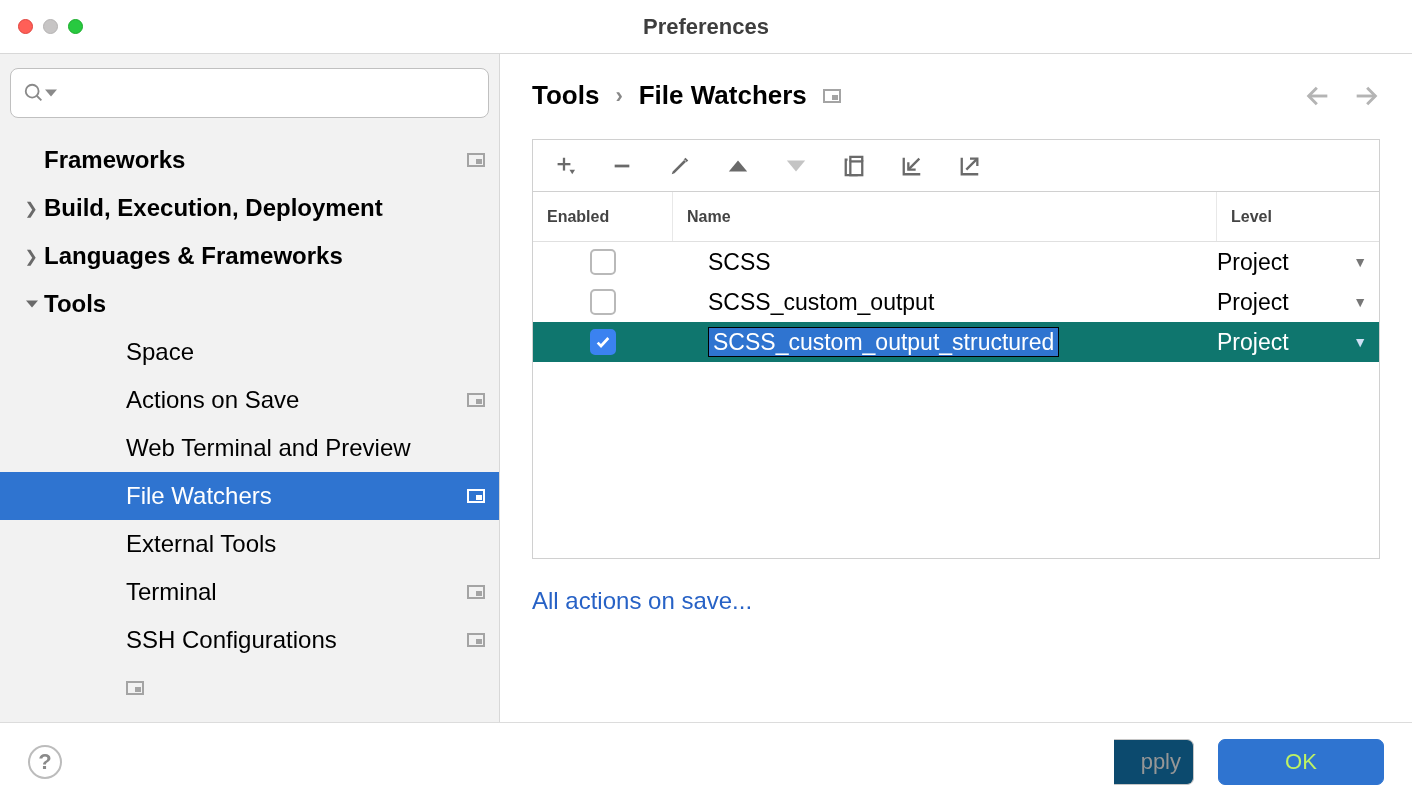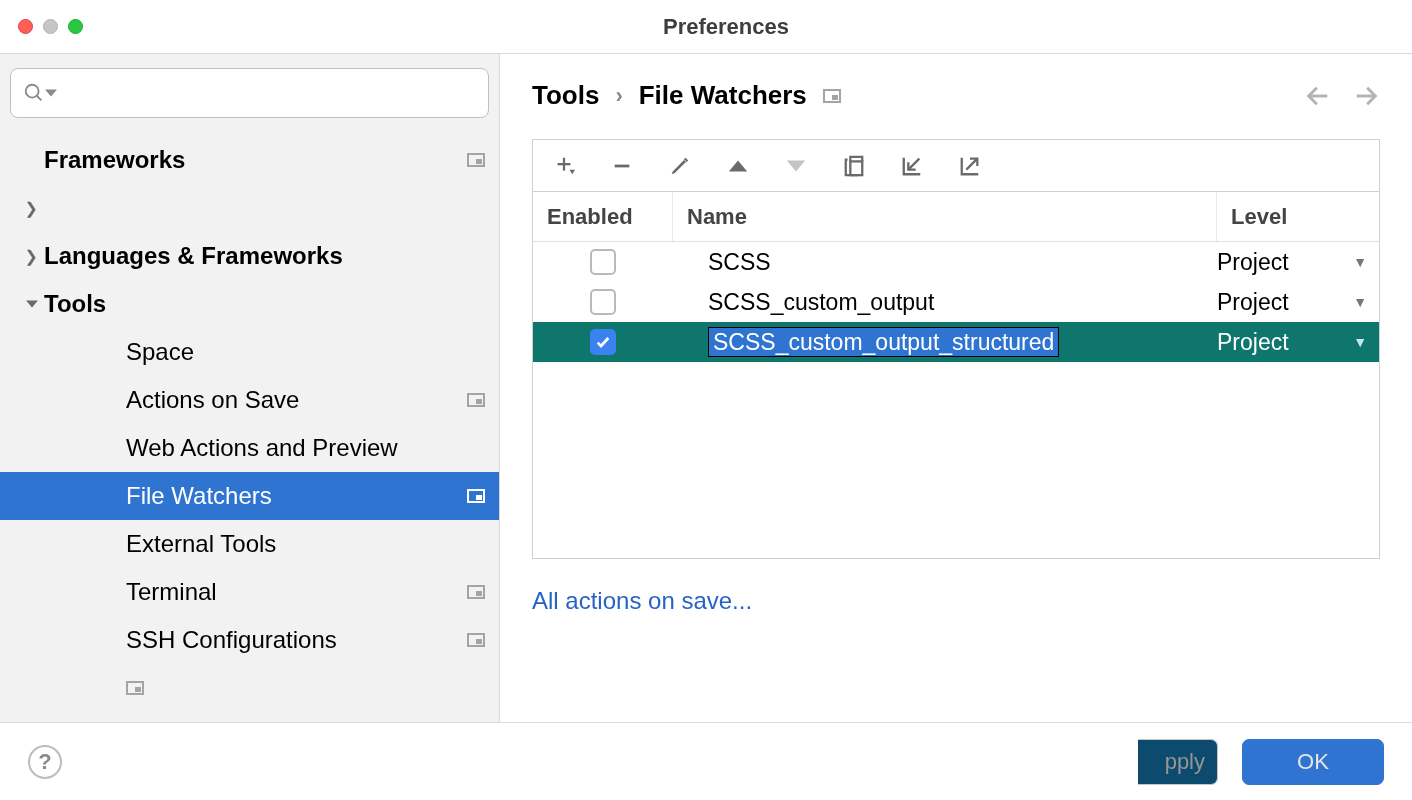--- a/index.html
+++ b/index.html
@@ -6,21 +6,21 @@
 html, body { height: 100%; width: 1412px; }
 body { display: flex; flex-direction: column; background: #fff; color: #000; }
 
 
 .titlebar { height: 54px; display: flex; align-items: center; position: relative; border-bottom: 1px solid #d8d8d8; }
 .traffic { display: flex; gap: 10px; margin-left: 18px; }
 .light { width: 15px; height: 15px; border-radius: 50%; }
 .red { background: #ff5f57; border: 1px solid #e0443e; }
 .yellow { background: #c7c5c5; border: 1px solid #b5b3b3; }
 .green { background: #28c940; border: 1px solid #1aad2b; }
-.title { position: absolute; left: 50%; transform: translateX(-50%); font-size: 22px; font-weight: 600; color: #3e3e3e; margin-left: 20px; }
+.title { position: absolute; left: 50%; transform: translateX(-50%); font-size: 22px; font-weight: 600; color: #3e3e3e; }
 
 
 .content { flex: 1; display: flex; overflow: hidden; }
 
 
 .sidebar { width: 500px; background: #f2f2f2; border-right: 1px solid #d8d8d8; display: flex; flex-direction: column; padding-top: 14px; }
 .search-wrap { padding: 0 10px 18px 10px; }
 .search { width: 100%; height: 50px; border: 1px solid #c0c0c0; border-radius: 8px; background: #fff; display: flex; align-items: center; padding: 0 12px; }
 .search svg { flex-shrink: 0; }
 .search input { border: none; outline: none; flex: 1; font-size: 22px; margin-left: 6px; }
@@ -47,21 +47,21 @@
 .breadcrumb .scope-icon { width: 18px; height: 14px; border: 2px solid #a4a4a4; display: inline-block; position: relative; }
 .breadcrumb .scope-icon::after { content: ""; position: absolute; right: 1px; bottom: 1px; width: 6px; height: 5px; background: #a4a4a4; }
 .nav-arrows { margin-left: auto; display: flex; gap: 20px; color: #b4b4b4; }
 .nav-arrows svg { width: 28px; height: 28px; cursor: pointer; }
 
 .table-wrap { margin-top: 28px; border: 1px solid #d0d0d0; background: #fff; display: flex; flex-direction: column; height: 420px; }
 .tb-toolbar { height: 52px; display: flex; align-items: center; gap: 36px; padding: 0 20px; border-bottom: 1px solid #d0d0d0; color: #6a6a6a; }
 .tb-toolbar .tbtn { cursor: pointer; display: inline-flex; align-items: center; justify-content: center; }
 .tb-toolbar .disabled { color: #c4c4c4; cursor: default; }
 
-.tb-head { height: 50px; display: flex; align-items: center; border-bottom: 1px solid #e0e0e0; font-size: 22px; font-weight: 600; color: #444; }
+.tb-head { height: 50px; display: flex; align-items: center; border-bottom: 1px solid #e0e0e0; font-size: 16px; font-weight: 600; color: #444; }
 .col-enabled { width: 140px; padding-left: 14px; border-right: 1px solid #e8e8e8; height: 100%; display: flex; align-items: center; }
 .col-name { flex: 1; padding-left: 14px; border-right: 1px solid #e8e8e8; height: 100%; display: flex; align-items: center; }
 .col-level { width: 162px; padding-left: 14px; height: 100%; display: flex; align-items: center; }
 
 .tb-body { flex: 1; overflow-y: auto; }
 .tb-row { height: 40px; display: flex; align-items: center; font-size: 23px; gap: 27px; }
 .tb-row .c-enabled { width: 140px; display: flex; justify-content: center; }
 .tb-row .c-name { flex: 1; padding-left: 8px; }
 .tb-row .c-level { width: 162px; display: flex; align-items: center; justify-content: space-between; padding-right: 12px; }
 .tb-row .chev { color: #777; font-size: 14px; }
@@ -74,21 +74,21 @@
 
 .link-row { margin-top: 28px; }
 .link { color: #2762c6; font-size: 24px; cursor: pointer; }
 
 
 .footer { height: 78px; border-top: 1px solid #dcdcdc; display: flex; align-items: center; padding: 0 28px; }
 .help { width: 34px; height: 34px; border: 2px solid #bcbcbc; border-radius: 50%; display: inline-flex; align-items: center; justify-content: center; color: #8a8a8a; font-size: 22px; font-weight: 700; cursor: pointer; }
 .footer-spacer { flex: 1; }
 .btn { height: 46px; border-radius: 7px; font-size: 22px; padding: 0 32px; border: 1px solid #c6c6c6; background: #0c4a6e; cursor: pointer; margin-left: 24px; }
 .btn.apply { color: #969696; overflow: hidden; width: 80px; padding-left: 0; padding-right: 12px; text-align: right; border-left: none; border-top-left-radius: 0; border-bottom-left-radius: 0; }
-.btn.ok { background: #2f74d0; color: #e5e5e5; border-color: #2f74d0; width: 142px; }
+.btn.ok { background: #2f74d0; color: #bef264; border-color: #2f74d0; width: 166px; }
 
 svg { display: block; }
 </style>
 </head>
 <body>
 
 <div class="titlebar">
   <div class="traffic">
     <div class="light red"></div>
     <div class="light yellow"></div>
@@ -113,20 +113,21 @@
       </div>
     </div>
     <div class="tree" id="tree">
         <div class="tree-item depth0 top noarrow">
           <span class="arrow"></span>
           <span class="label">Frameworks</span>
           <span class="scope-icon"></span>
         </div>
         <div class="tree-item depth0 top">
           <span class="arrow">❯</span>
+          <span class="label">Build, Execution, Deployment</span>
         </div>
         <div class="tree-item depth0 top">
           <span class="arrow">❯</span>
           <span class="label">Languages &amp; Frameworks</span>
         </div>
         <div class="tree-item depth0 top">
           <span class="arrow">
             <svg width="12" height="12" viewBox="0 0 10 10">
               <polygon points="0,2 10,2 5,8" fill="#6a6a6a"></polygon>
             </svg>
@@ -137,21 +138,21 @@
           <span class="arrow"></span>
           <span class="label">Space</span>
         </div>
         <div class="tree-item depth1 noarrow">
           <span class="arrow"></span>
           <span class="label">Actions on Save</span>
           <span class="scope-icon"></span>
         </div>
         <div class="tree-item depth1 noarrow">
           <span class="arrow"></span>
-          <span class="label">Web Actions and Preview</span>
+          <span class="label">Web Terminal and Preview</span>
         </div>
         <div class="tree-item depth1 selected noarrow">
           <span class="arrow"></span>
           <span class="label">File Watchers</span>
           <span class="scope-icon"></span>
         </div>
         <div class="tree-item depth1 noarrow">
           <span class="arrow"></span>
           <span class="label">External Tools</span>
         </div>

